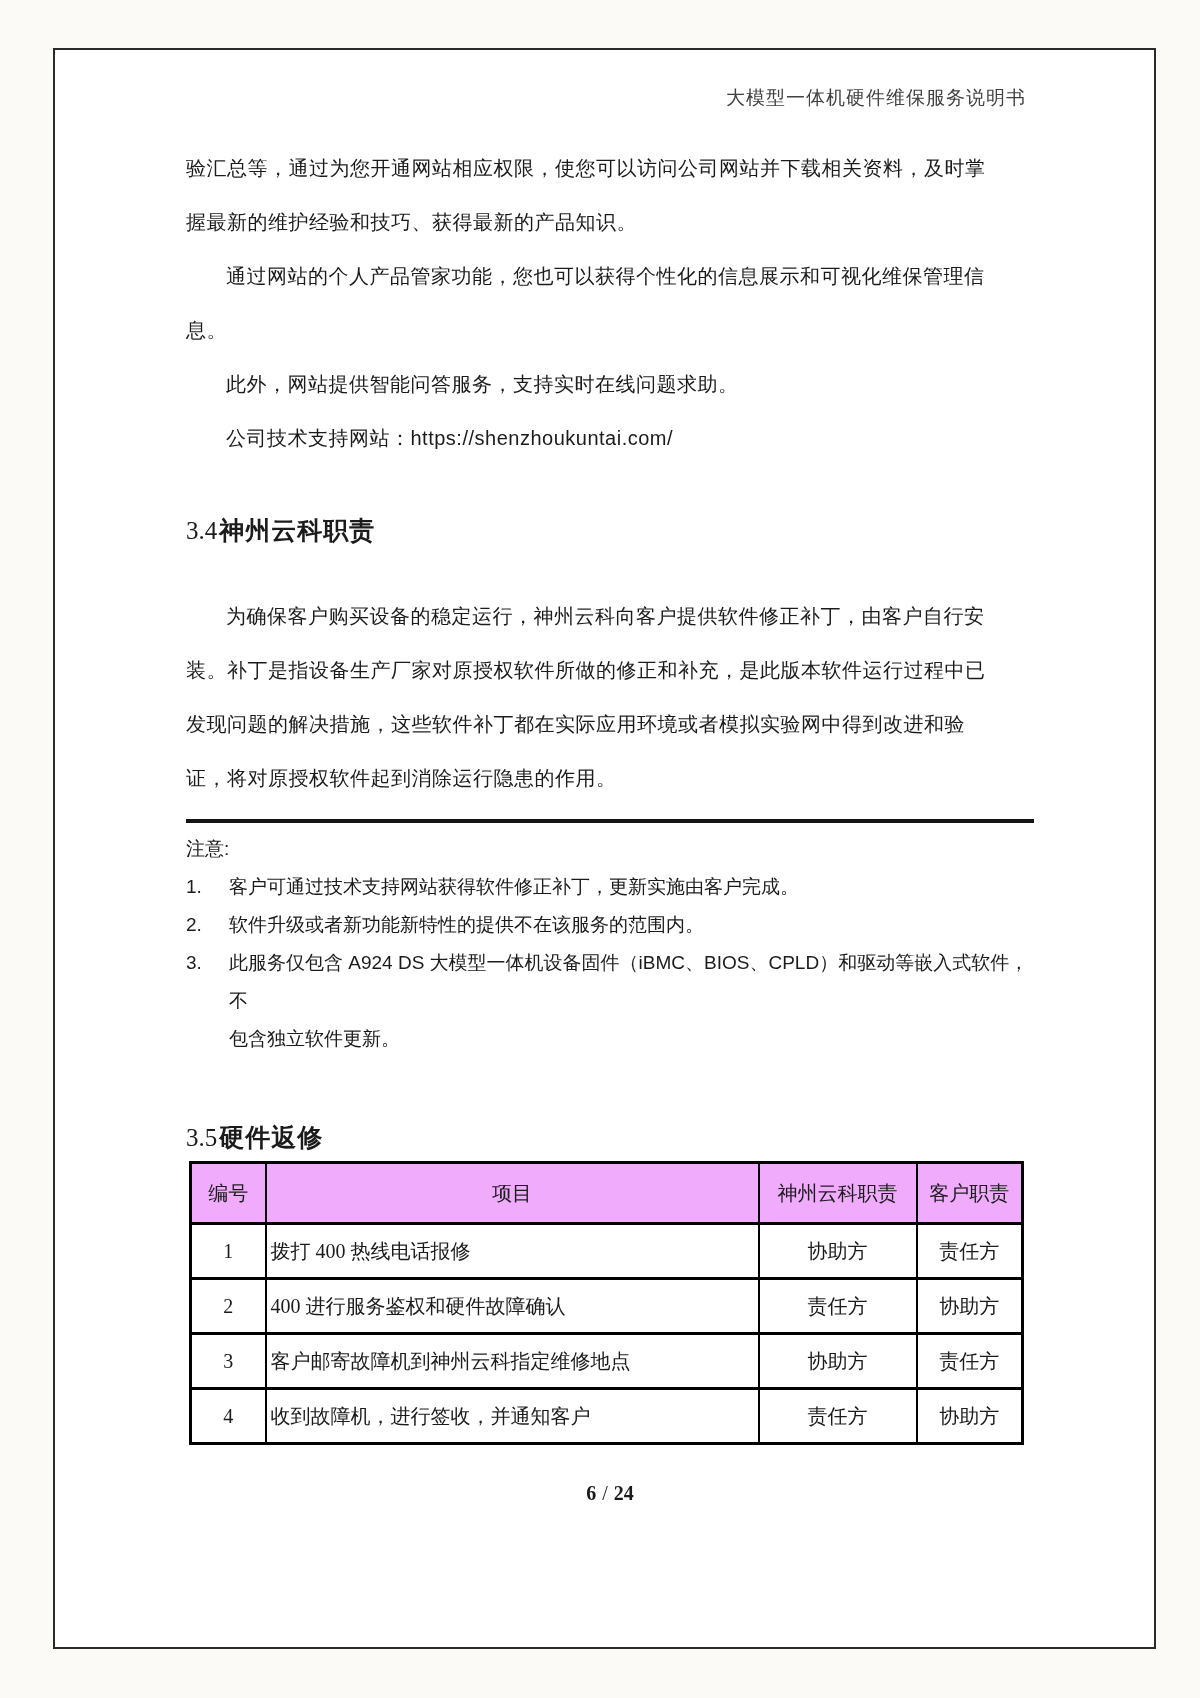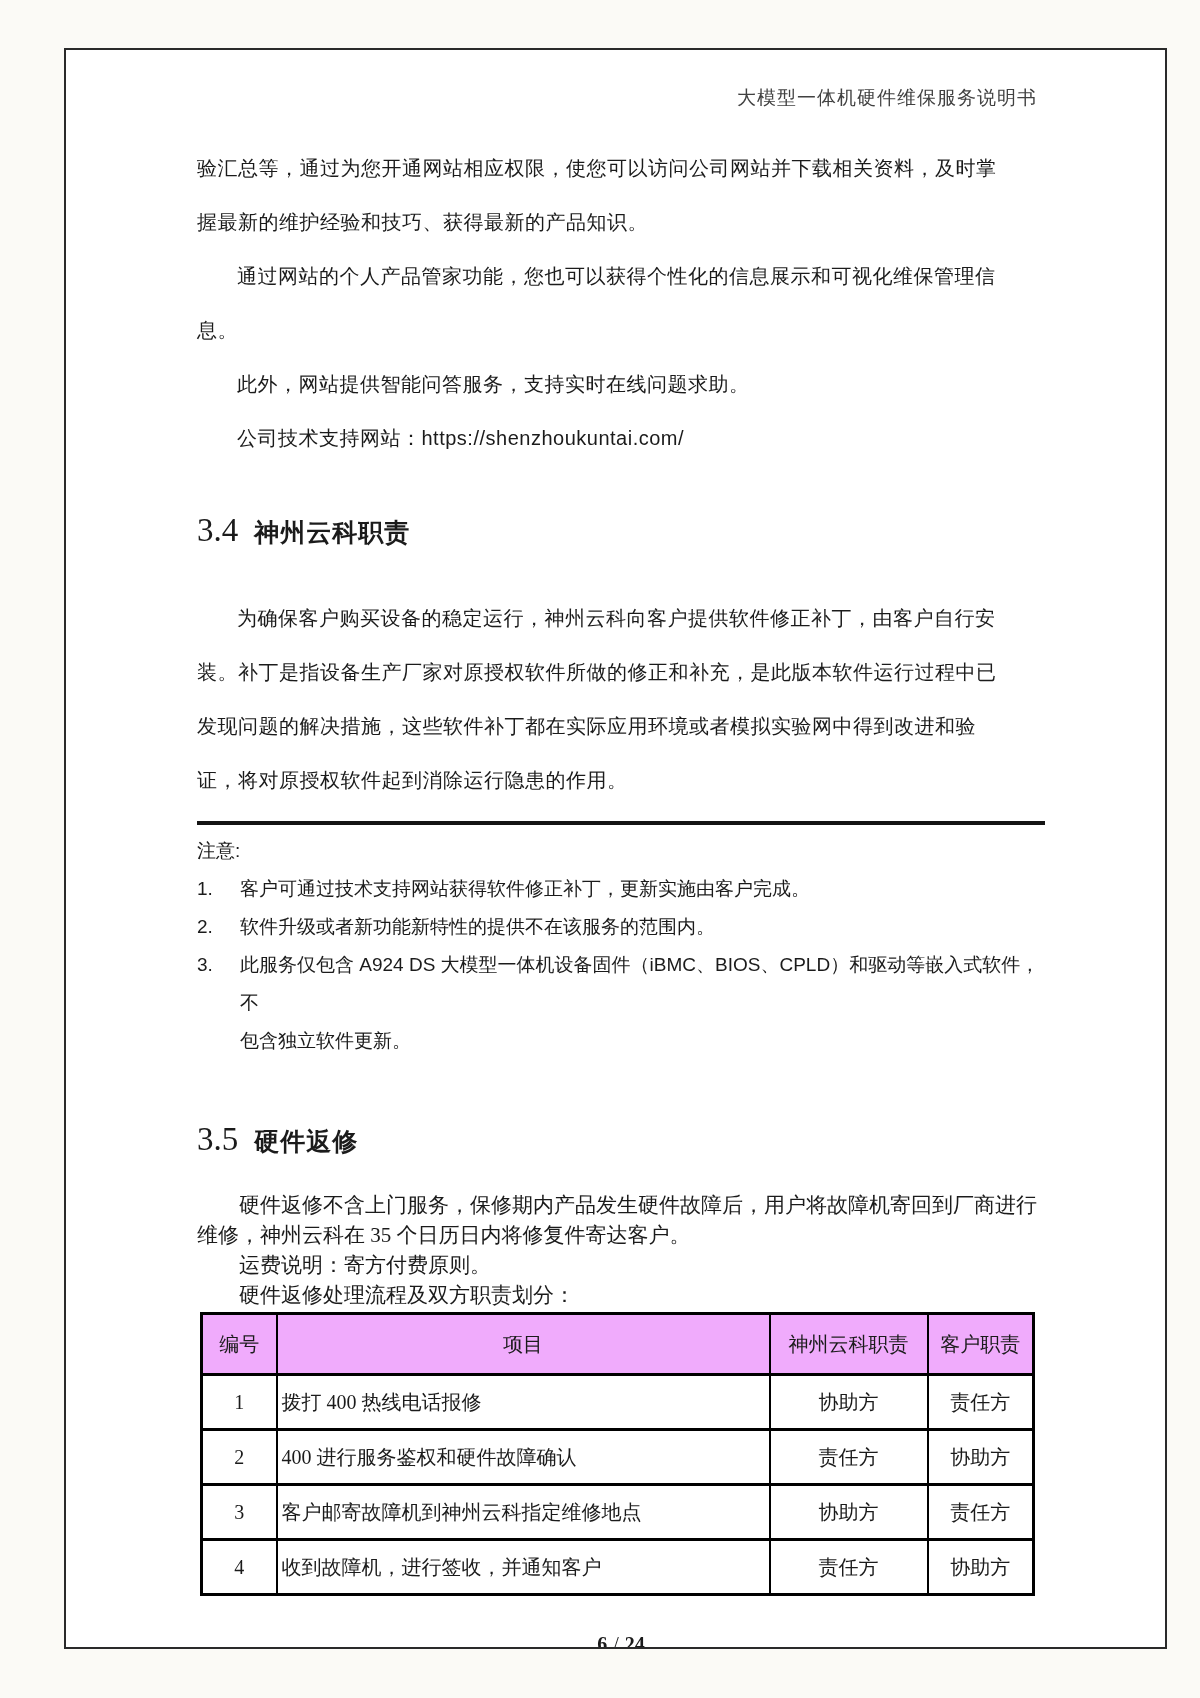--- a/index.html
+++ b/index.html
@@ -3,21 +3,21 @@
 <meta charset="utf-8">
 <style>
   html,body{margin:0;padding:0;}
   body{
     width:1200px;height:1698px;
     background:#fbfaf6;
     font-family:"Liberation Sans", sans-serif;
     color:#1b1b1b;
     position:relative;
   }
-  .sheet{position:absolute;left:15px;top:0;width:1178px;height:1698px;}
+  .sheet{position:absolute;left:4px;top:0;width:1178px;height:1698px;}
   .page{
     position:absolute;left:49px;top:48px;
     width:1103px;height:1601px;
     box-sizing:border-box;
     border:2px solid #2a2a2a;
     background:#ffffff;
     padding:0 120px 0 131px;
     overflow:hidden;
   }
   .doc-header{
@@ -39,22 +39,22 @@
   .indent{text-indent:2em;}
   .p1{margin-top:30px;}
   .sec-heading{
     line-height:36px;
     white-space:nowrap;
   }
   .h34{margin-top:47px;}
   .h35{margin-top:61px;}
   .sec-num{
     font-family:"Liberation Serif", serif;
-    font-size:33px;
-    margin-right:16px;
+    font-size:25px;
+    margin-right:2px;
     font-weight:normal;
   }
   .sec-title{
     font-size:25px;
     font-weight:bold;
     letter-spacing:1px;
   }
   .p5{margin-top:37px;}
   .rule{
     margin-top:14px;
@@ -169,26 +169,20 @@
         <div class="note-num">3.</div>
         <div class="note-text">此服务仅包含 A924 DS 大模型一体机设备固件（iBMC、BIOS、CPLD）和驱动等嵌入式软件，不
 包含独立软件更新。</div>
       </div>
     </div>
 
     <div class="sec-heading h35">
       <span class="sec-num">3.5</span><span class="sec-title">硬件返修</span>
     </div>
 
-    <div class="serif-block">
-      <div class="serif-para">硬件返修不含上门服务，保修期内产品发生硬件故障后，用户将故障机寄回到厂商进行
-维修，神州云科在 35 个日历日内将修复件寄达客户。</div>
-      <div class="serif-para">运费说明：寄方付费原则。</div>
-      <div class="serif-para">硬件返修处理流程及双方职责划分：</div>
-    </div>
 
     <table class="repair-table">
       <colgroup>
         <col style="width:75px">
         <col style="width:493px">
         <col style="width:158px">
         <col style="width:106px">
       </colgroup>
       <thead>
         <tr>

